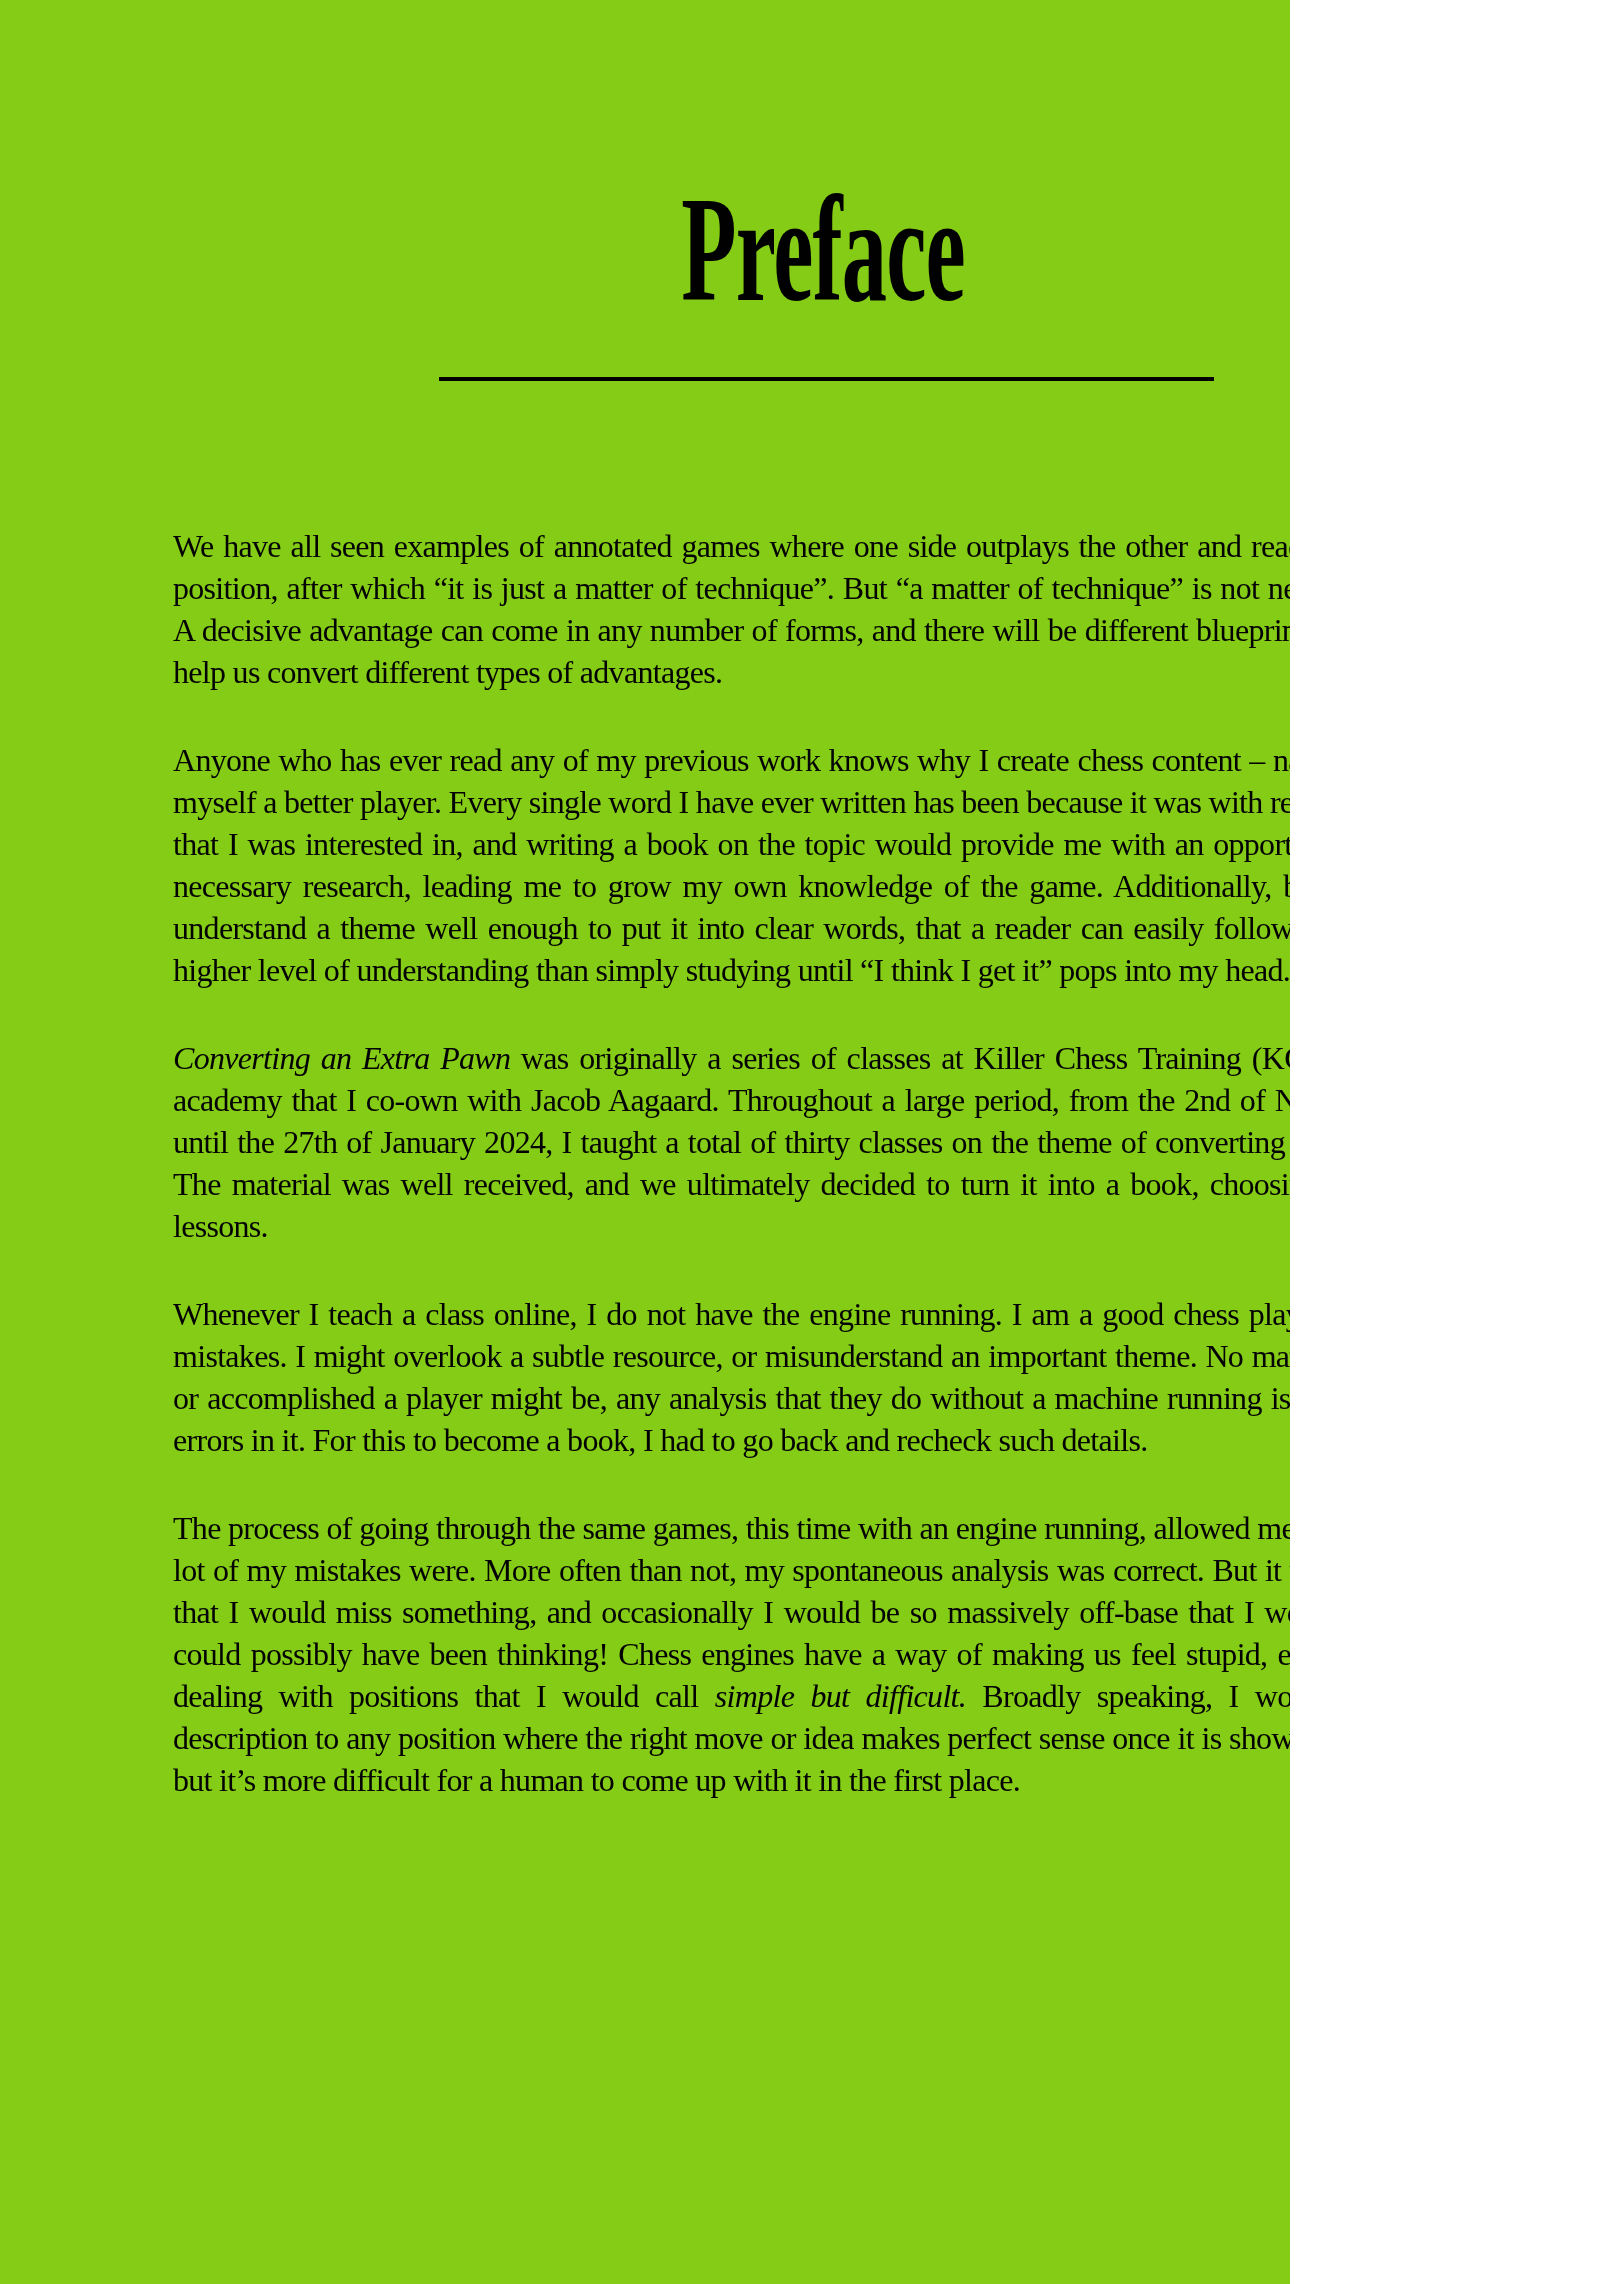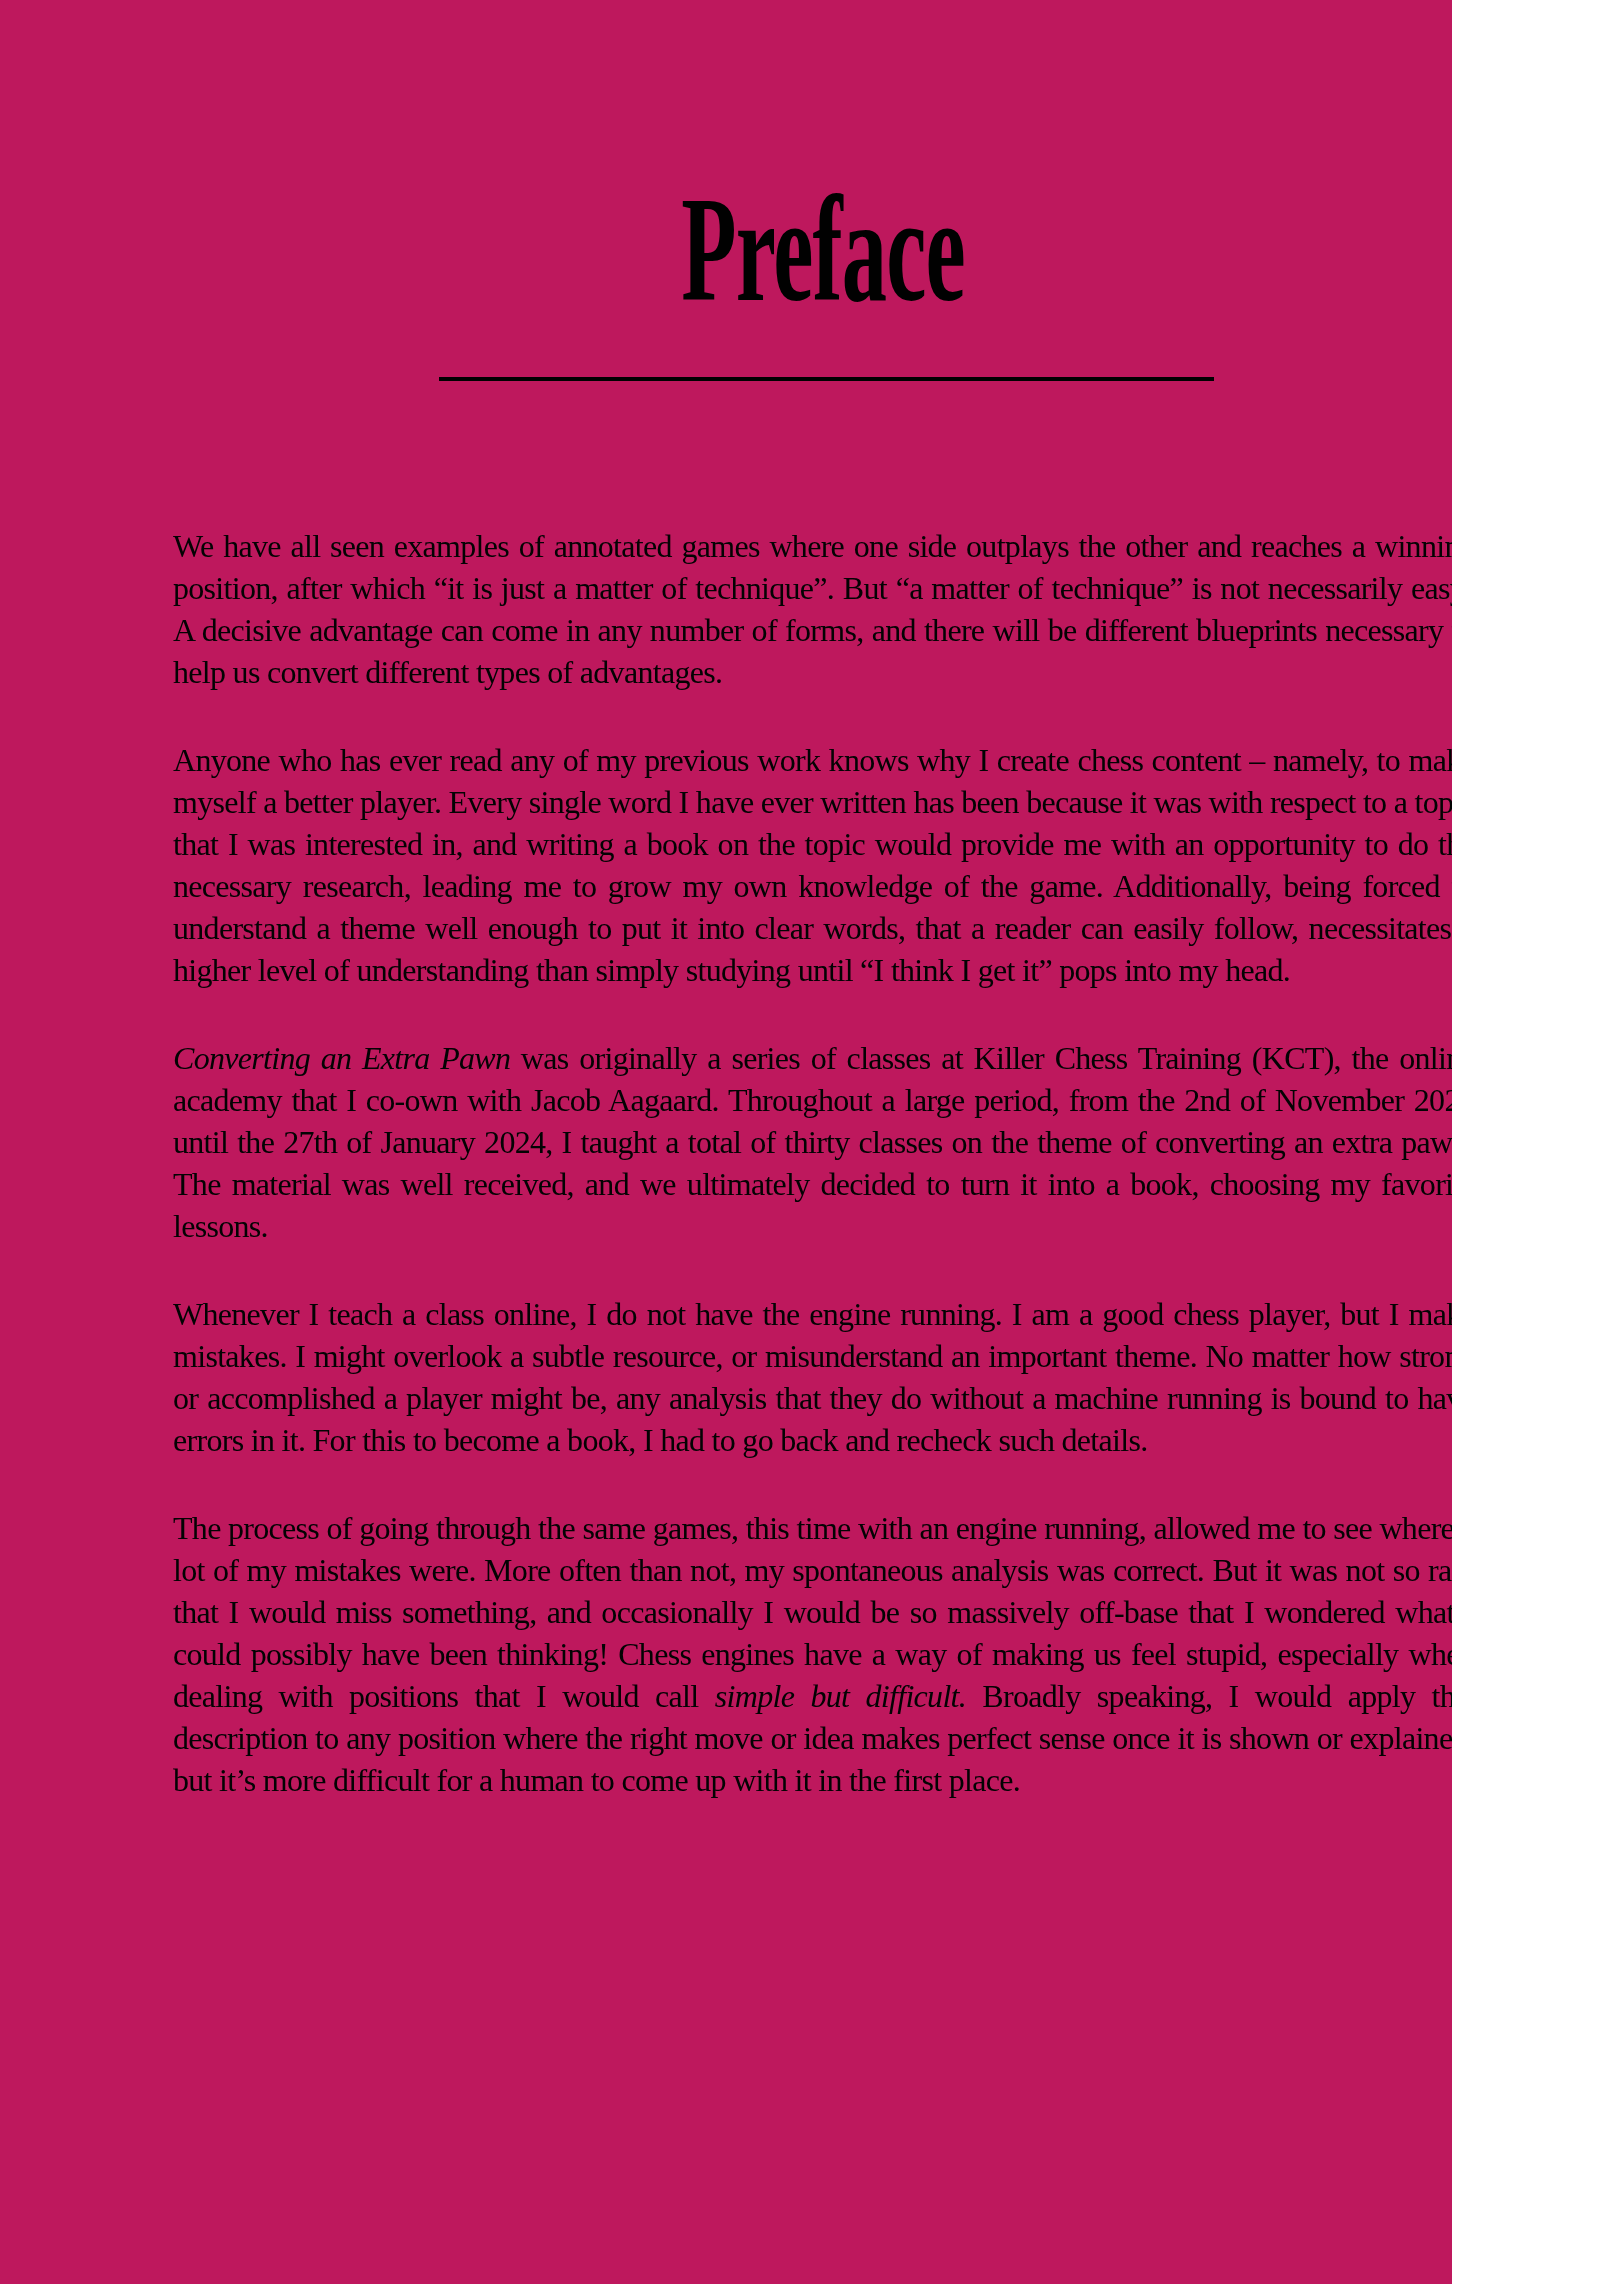--- a/index.html
+++ b/index.html
@@ -2,23 +2,23 @@
 <html style="font-size:13px"><head>
 <meta charset="utf-8">
 <style>
   html, body {
     margin: 0;
     padding: 0;
     background: #ffffff;
   }
   .page {
     position: relative;
-    width: 1452px;
+    width: 1290px;
     height: 2284px;
-    background: #be185d;
+    background: #84cc16;
     color: #030303;
     font-family: "Liberation Serif", serif;
     overflow: hidden;
   }
   .title {
     position: absolute;
     top: 174px;
     left: 13.7px;
     width: 1618px;
     margin: 0;

